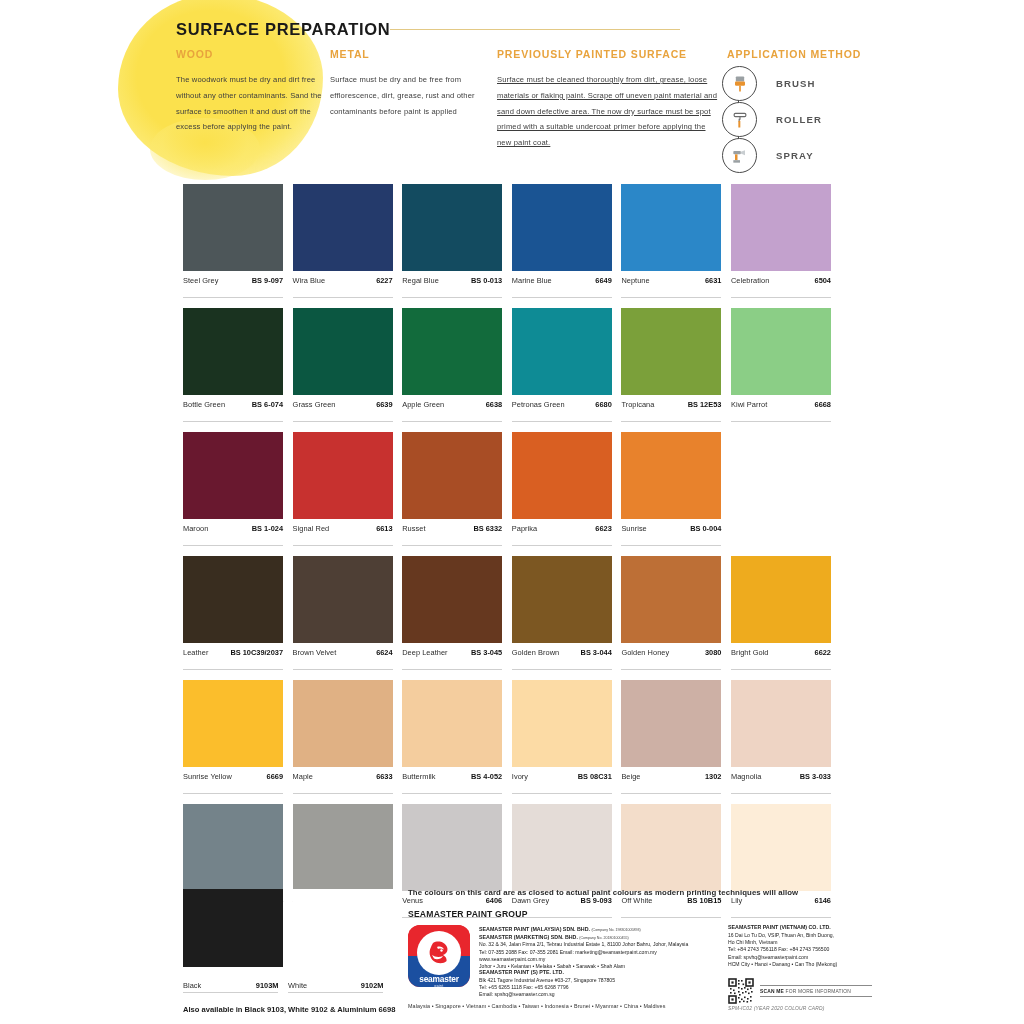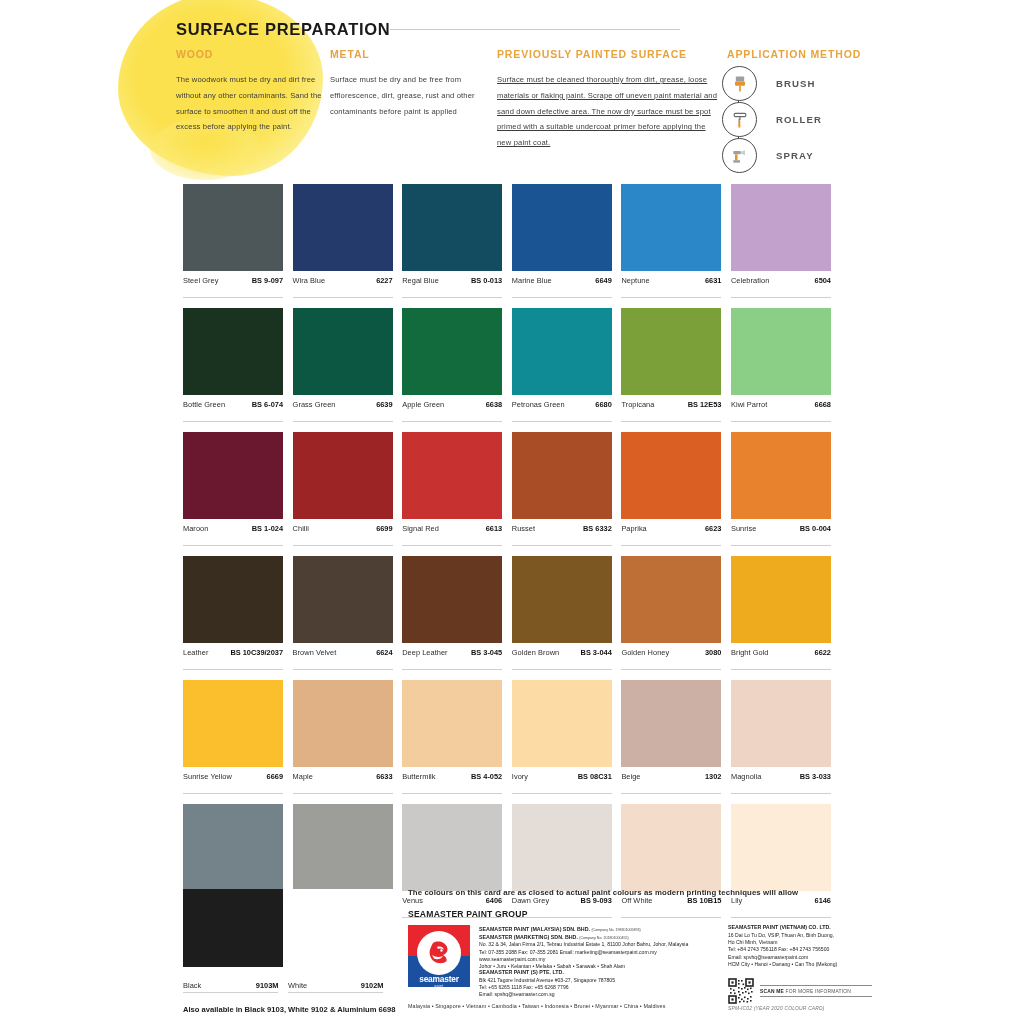--- a/index.html
+++ b/index.html
@@ -79,21 +79,21 @@
   .disclaimer{
     position:absolute;left:408px;top:888px;z-index:2;
     font-size:7.8px;font-weight:bold;color:#2b2b2b;letter-spacing:.1px;
   }
   .grp-title{
     position:absolute;left:408px;top:909px;z-index:2;
     font-size:8.6px;font-weight:bold;color:#1a1a1a;letter-spacing:.2px;
   }
   .logo{
     position:absolute;left:408px;top:925px;width:62px;height:62px;z-index:2;
-    border-radius:0;overflow:hidden;background:#e8262d;
+    border-radius:12px;overflow:hidden;background:#e8262d;
   }
   .logo-top{height:31px;background:#e8262d;position:relative;}
   .logo-bot{height:31px;background:#1b4fa0;position:relative;}
   .logo-circle{
     position:absolute;left:9px;top:6px;width:44px;height:44px;border-radius:50%;
     background:#fff;z-index:3;
   }
   .logo-lion{
     position:absolute;left:9px;top:6px;width:44px;height:44px;z-index:4;
     display:flex;align-items:center;justify-content:center;
@@ -273,27 +273,20 @@
             <span class="cap-code">6668</span>
           </div>
         </div>
       </div>
       <div class="grid-row">
         <div class="cell">
           <div class="swatch" style="background:#69182f"></div>
           <div class="cap">
             <span class="cap-name">Maroon</span>
             <span class="cap-code">BS 1-024</span>
-          </div>
-        </div>
-        <div class="cell">
-          <div class="swatch" style="background:#9d2425"></div>
-          <div class="cap">
-            <span class="cap-name">Chilli</span>
-            <span class="cap-code">6699</span>
           </div>
         </div>
         <div class="cell">
           <div class="swatch" style="background:#c7312f"></div>
           <div class="cap">
             <span class="cap-name">Signal Red</span>
             <span class="cap-code">6613</span>
           </div>
         </div>
         <div class="cell">

